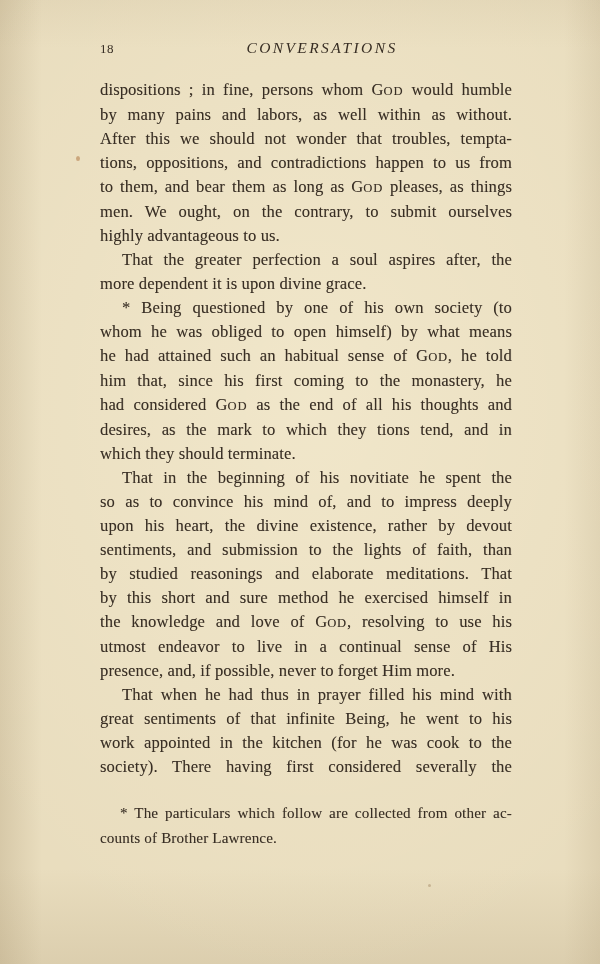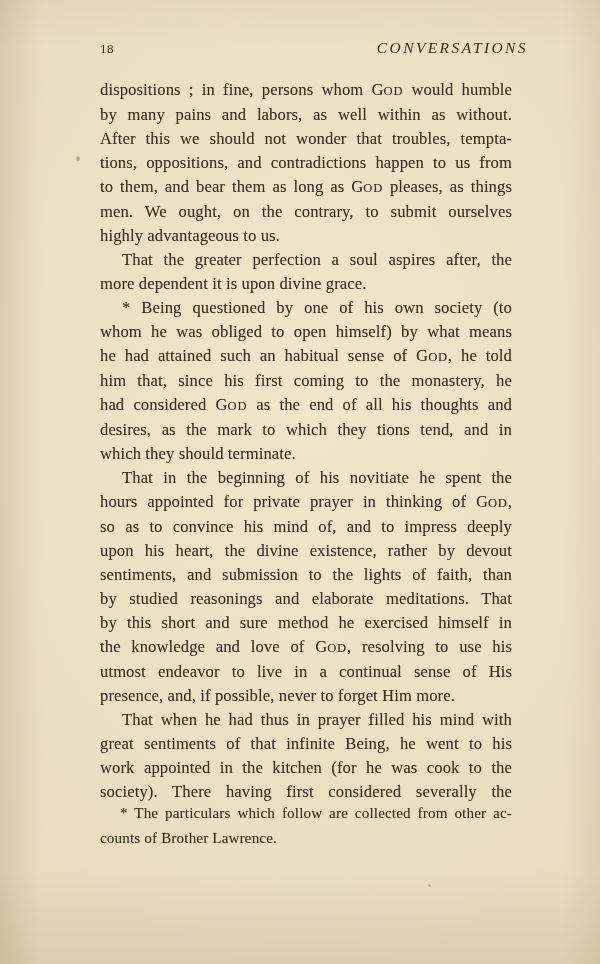--- a/index.html
+++ b/index.html
@@ -34,21 +34,21 @@
     left: 0;
     top: 2px;
     font-size: 13px;
     letter-spacing: 0.5px;
   }
   .running-title {
     position: absolute;
     left: 0;
     right: 0;
     top: 0;
-    text-align: right;
+    text-align: center;
     transform: translateX(16px);
     font-style: italic;
     font-size: 15.5px;
     letter-spacing: 2.4px;
   }
 
   .body-text {
     position: absolute;
     top: 78px;
     left: 100px;
@@ -122,21 +122,20 @@
         <div class="line indent">* Being questioned by one of his own society (to</div>
         <div class="line">whom he was obliged to open himself) by what means</div>
         <div class="line">he had attained such an habitual sense of G<span class="sc">OD</span>, he told</div>
         <div class="line">him that, since his first coming to the monastery, he</div>
         <div class="line">had considered G<span class="sc">OD</span> as the end of all his thoughts and</div>
         <div class="line">desires, as the mark to which they tions tend, and in</div>
         <div class="line short">which they should terminate.</div>
       </div>
       <div class="para">
         <div class="line indent">That in the beginning of his novitiate he spent the</div>
-        <div class="line">hours appointed for private prayer in thinking of G<span class="sc">OD</span>,</div>
         <div class="line">so as to convince his mind of, and to impress deeply</div>
         <div class="line">upon his heart, the divine existence, rather by devout</div>
         <div class="line">sentiments, and submission to the lights of faith, than</div>
         <div class="line">by studied reasonings and elaborate meditations.  That</div>
         <div class="line">by this short and sure method he exercised himself in</div>
         <div class="line">the knowledge and love of G<span class="sc">OD</span>, resolving to use his</div>
         <div class="line">utmost endeavor to live in a continual sense of His</div>
         <div class="line short">presence, and, if possible, never to forget Him more.</div>
       </div>
       <div class="para">

